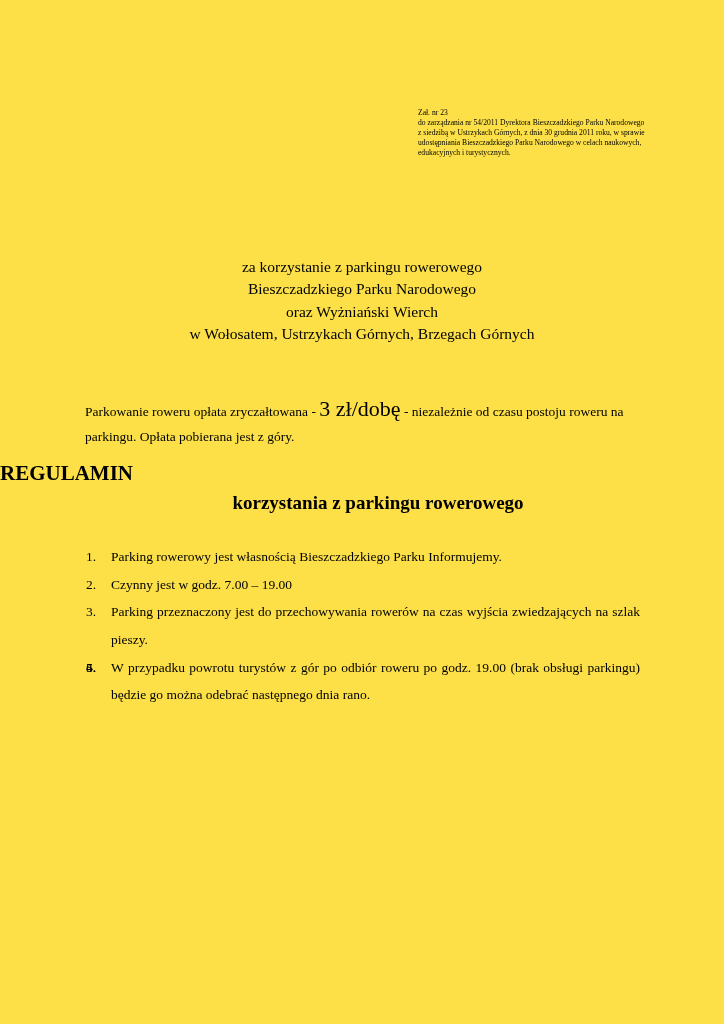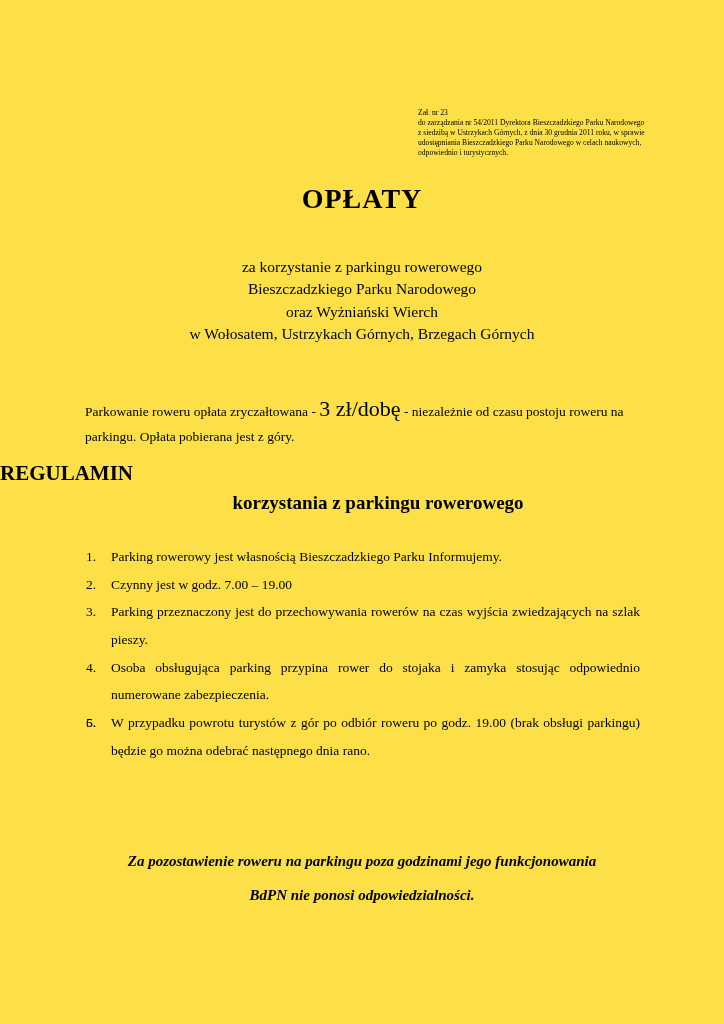--- a/index.html
+++ b/index.html
@@ -129,24 +129,23 @@
 </head>
 <body>
 
 <div class="page">
 
   <div class="attachment-note">
     <div>Zał. nr 23</div>
     <div>do zarządzania nr 54/2011 Dyrektora Bieszczadzkiego Parku Narodowego</div>
     <div>z siedzibą w Ustrzykach Górnych, z dnia 30 grudnia 2011 roku, w sprawie</div>
     <div>udostępniania Bieszczadzkiego Parku Narodowego w celach naukowych,</div>
-    <div>odpowiednio i turystycznych.</div>
+    <div>edukacyjnych i turystycznych.</div>
   </div>
 
-  <div class="doc-title">OPŁATY</div>
 
   <div class="subtitle">
     <div>za korzystanie z parkingu rowerowego</div>
     <div>Bieszczadzkiego Parku Narodowego</div>
     <div>oraz Wyżniański Wierch</div>
     <div>w Wołosatem, Ustrzykach Górnych, Brzegach Górnych</div>
   </div>
 
   <p class="fee-paragraph"><span>Parkowanie roweru opłata zryczałtowana - </span><span class="fee-amount">3 zł/dobę</span><span> - niezależnie od czasu postoju roweru na parkingu. Opłata pobierana jest z góry.</span></p>
 
@@ -161,29 +160,24 @@
     <li class="rule-item">
       <span class="rule-number">2.</span>
       <span>Czynny jest w godz. 7.00 – 19.00</span>
     </li>
     <li class="rule-item">
       <span class="rule-number">3.</span>
       <span>Parking przeznaczony jest do przechowywania rowerów na czas wyjścia zwiedzających na szlak pieszy.</span>
     </li>
     <li class="rule-item">
       <span class="rule-number">4.</span>
-      <span>Osoba obsługująca parking przypina rower do stojaka i zamyka stosując odpowiednio numerowane zabezpieczenia.</span>
     </li>
     <li class="rule-item">
       <span class="rule-number">5.</span>
     </li>
     <li class="rule-item">
       <span class="rule-number">6.</span>
       <span>W przypadku powrotu turystów z gór po odbiór roweru po godz. 19.00 (brak obsługi parkingu) będzie go można odebrać następnego dnia rano.</span>
     </li>
   </ol>
 
-  <div class="footer-disclaimer">
-    <div>Za pozostawienie roweru na parkingu poza godzinami jego funkcjonowania</div>
-    <div>BdPN nie ponosi odpowiedzialności.</div>
-  </div>
 
 </div>
 
 </body></html>

